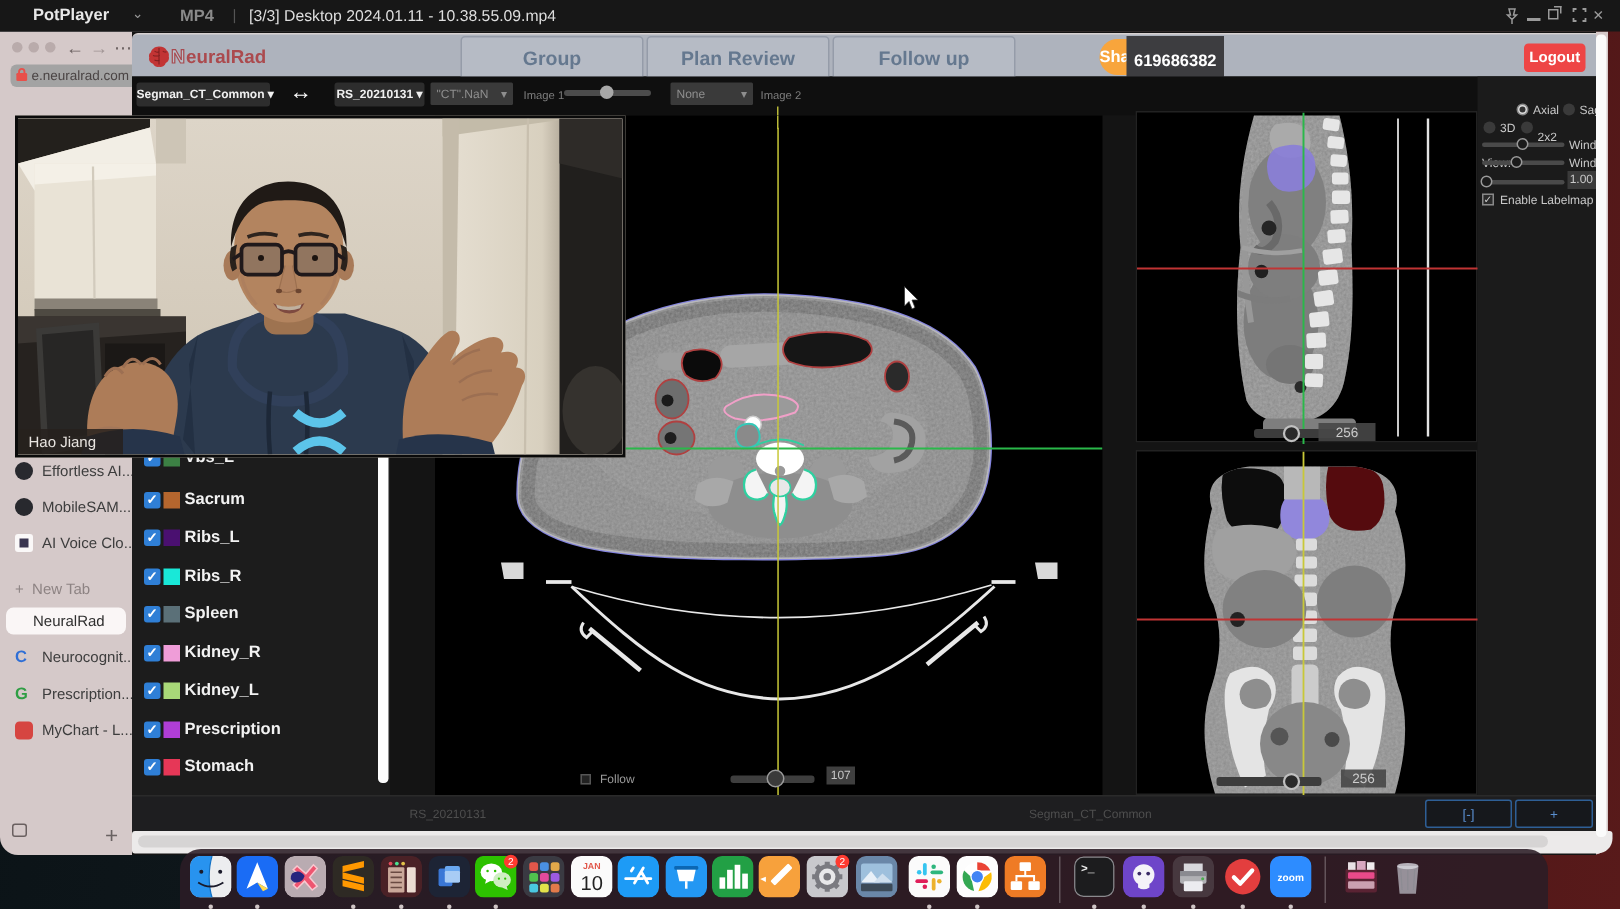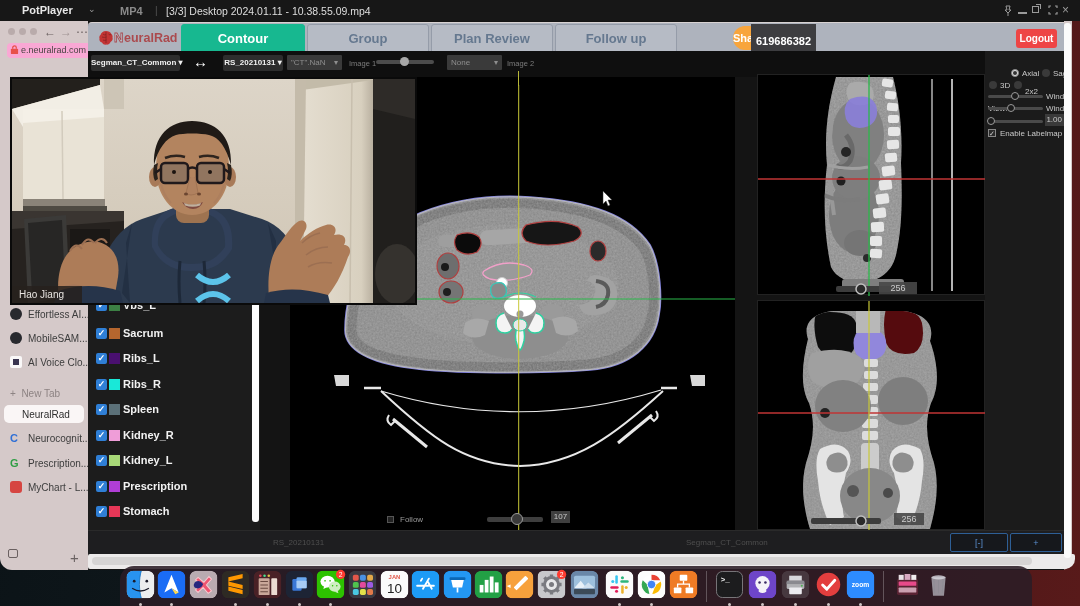--- a/index.html
+++ b/index.html
@@ -16,21 +16,21 @@
 #titlebar .mp4 { position:absolute; left:120px; top:5px; font-size:11px; color:#8a8a8a; font-weight:bold;}
 #titlebar .sep { position:absolute; left:155px; top:5px; font-size:10px; color:#555; }
 #titlebar .fname { position:absolute; left:166px; top:5px; font-size:10.5px; color:#dedede; }
 #titlebar .wc { position:absolute; top:5px; color:#9a9a9a; font-size:10px; }
 
 #bwin { left:0; top:21px; width:1072px; height:549px; background:#d5c9c9; border-radius:0 0 10px 12px; }
 
 #sidebar { left:0; top:0; width:88px; height:549px; color:#3c3c3c; }
 .traffic { position:absolute; top:7px; width:7px; height:7px; border-radius:50%; background:#b9abab; }
 .navarr { position:absolute; top:4px; font-size:12px; color:#6a6060; }
-#urlbar { position:absolute; left:7px; top:22px; width:92px; height:15px; background:#f9a8d4; border-radius:4px;text-decoration:underline; }
+#urlbar { position:absolute; left:7px; top:22px; width:92px; height:15px; background:#a3a3a3; border-radius:4px;text-decoration:underline; }
 #urlbar .lock { position:absolute; left:3px; top:2px; width:9px; height:10px; }
 #urlbar .utxt { position:absolute; left:14px; top:2px; font-size:9px; color:#4a4444; }
 .sbico { position:absolute; left:10px; width:12px; height:12px; border-radius:50%; }
 .sbtxt { position:absolute; left:28px; font-size:10px; color:#3d3d3d; white-space:nowrap; }
 
 #app { left:88px; top:0; width:976px; height:549px; background:#141414; }
 #apphead { left:0; top:1px; width:976px; height:29px; background:#aeb3bd; border-radius:4px 0 0 0; border-top:1px solid #d8d2d2; }
 .tab { position:absolute; top:1px; height:28px; line-height:28px; text-align:center; font-weight:bold; font-size:13px; background:#b6bbc5; border:1px solid #959ca9; color:#65788f; border-radius:3px 3px 0 0; }
 #toolrow { left:0; top:30px; width:976px; height:26px; background:#0f0f0f; }
 .tbtn { position:absolute; top:4px; height:16px; line-height:16px; background:#2d2d2d; color:#f0f0f0; font-size:8px; font-weight:bold; text-align:center; border-radius:2px; white-space:nowrap; }
@@ -102,21 +102,20 @@
       <div style="position:absolute;left:70px;top:528px;font-size:15px;color:#6a6262;">+</div>
     </div>
     <div id="app" class="abs">
       <div id="apphead" class="abs">
         <svg style="position:absolute;left:10px;top:7px;" width="16" height="16" viewBox="0 0 16 16">
           <path d="M8 1C5 1 3 3 2.5 5 1.5 5.5 1 7 1.5 8.5 1 10 2 12 4 12.5 5 14.5 7 15 8 14.5 9.5 15 12 14 12.5 12 14.5 11 15 9 14.5 7.5 15 6 14 4 13 3.5 12.5 2 10.5 1 8 1z" fill="#c23434"></path>
           <path d="M5 4c1 1 2 1 3 .5M4 7c1.5.5 3 .5 4.5 0M5 10c1 .5 2.5.5 3.5 0M8 2v11M10.5 4c.8.8 1.8.8 2.5.5" stroke="#7e1f1f" stroke-width=".7" fill="none"></path>
         </svg>
         <span style="position:absolute;left:26px;top:7px;font-size:13px;font-weight:bold;color:#b8c0c9;-webkit-text-stroke:0.8px #a84a50;">N</span>
           <span style="position:absolute;left:36px;top:8px;font-size:12.5px;font-weight:bold;color:#ab4a4e;">euralRad</span>
-        <div class="tab" style="left:93px;width:124px;background:#17b890;border-color:#17b890;color:#fff;">Contour</div>
         <div class="tab" style="left:219px;width:122px;">Group</div>
         <div class="tab" style="left:467px;width:122px;">Follow up</div>
         <div class="tab" style="left:343px;width:122px;">Plan Review</div>
         <div style="position:absolute;left:605px;top:3px;width:46px;height:24px;background:#f8a53c;border-radius:12px;color:#fff;font-size:11px;font-weight:bold;text-align:left;line-height:24px;margin-left:40px;">Share</div>
         <div style="position:absolute;left:663px;top:1px;width:65px;height:29px;background:#3d3d40;color:#fff;font-size:11px;font-weight:bold;text-align:center;line-height:34px;">619686382</div>
         <div style="position:absolute;left:928px;top:6px;width:41px;height:19px;background:#ee4545;border-radius:3px;color:#fff;font-size:10px;font-weight:bold;text-align:center;line-height:19px;">Logout</div>
       </div>
       <div id="toolrow" class="abs">
         <div style="position:absolute;left:430px;top:20px;width:1px;height:6px;background:#b8b838;"></div>
         <div class="tbtn" style="left:3px;width:89px;">Segman_CT_Common ▾</div>

